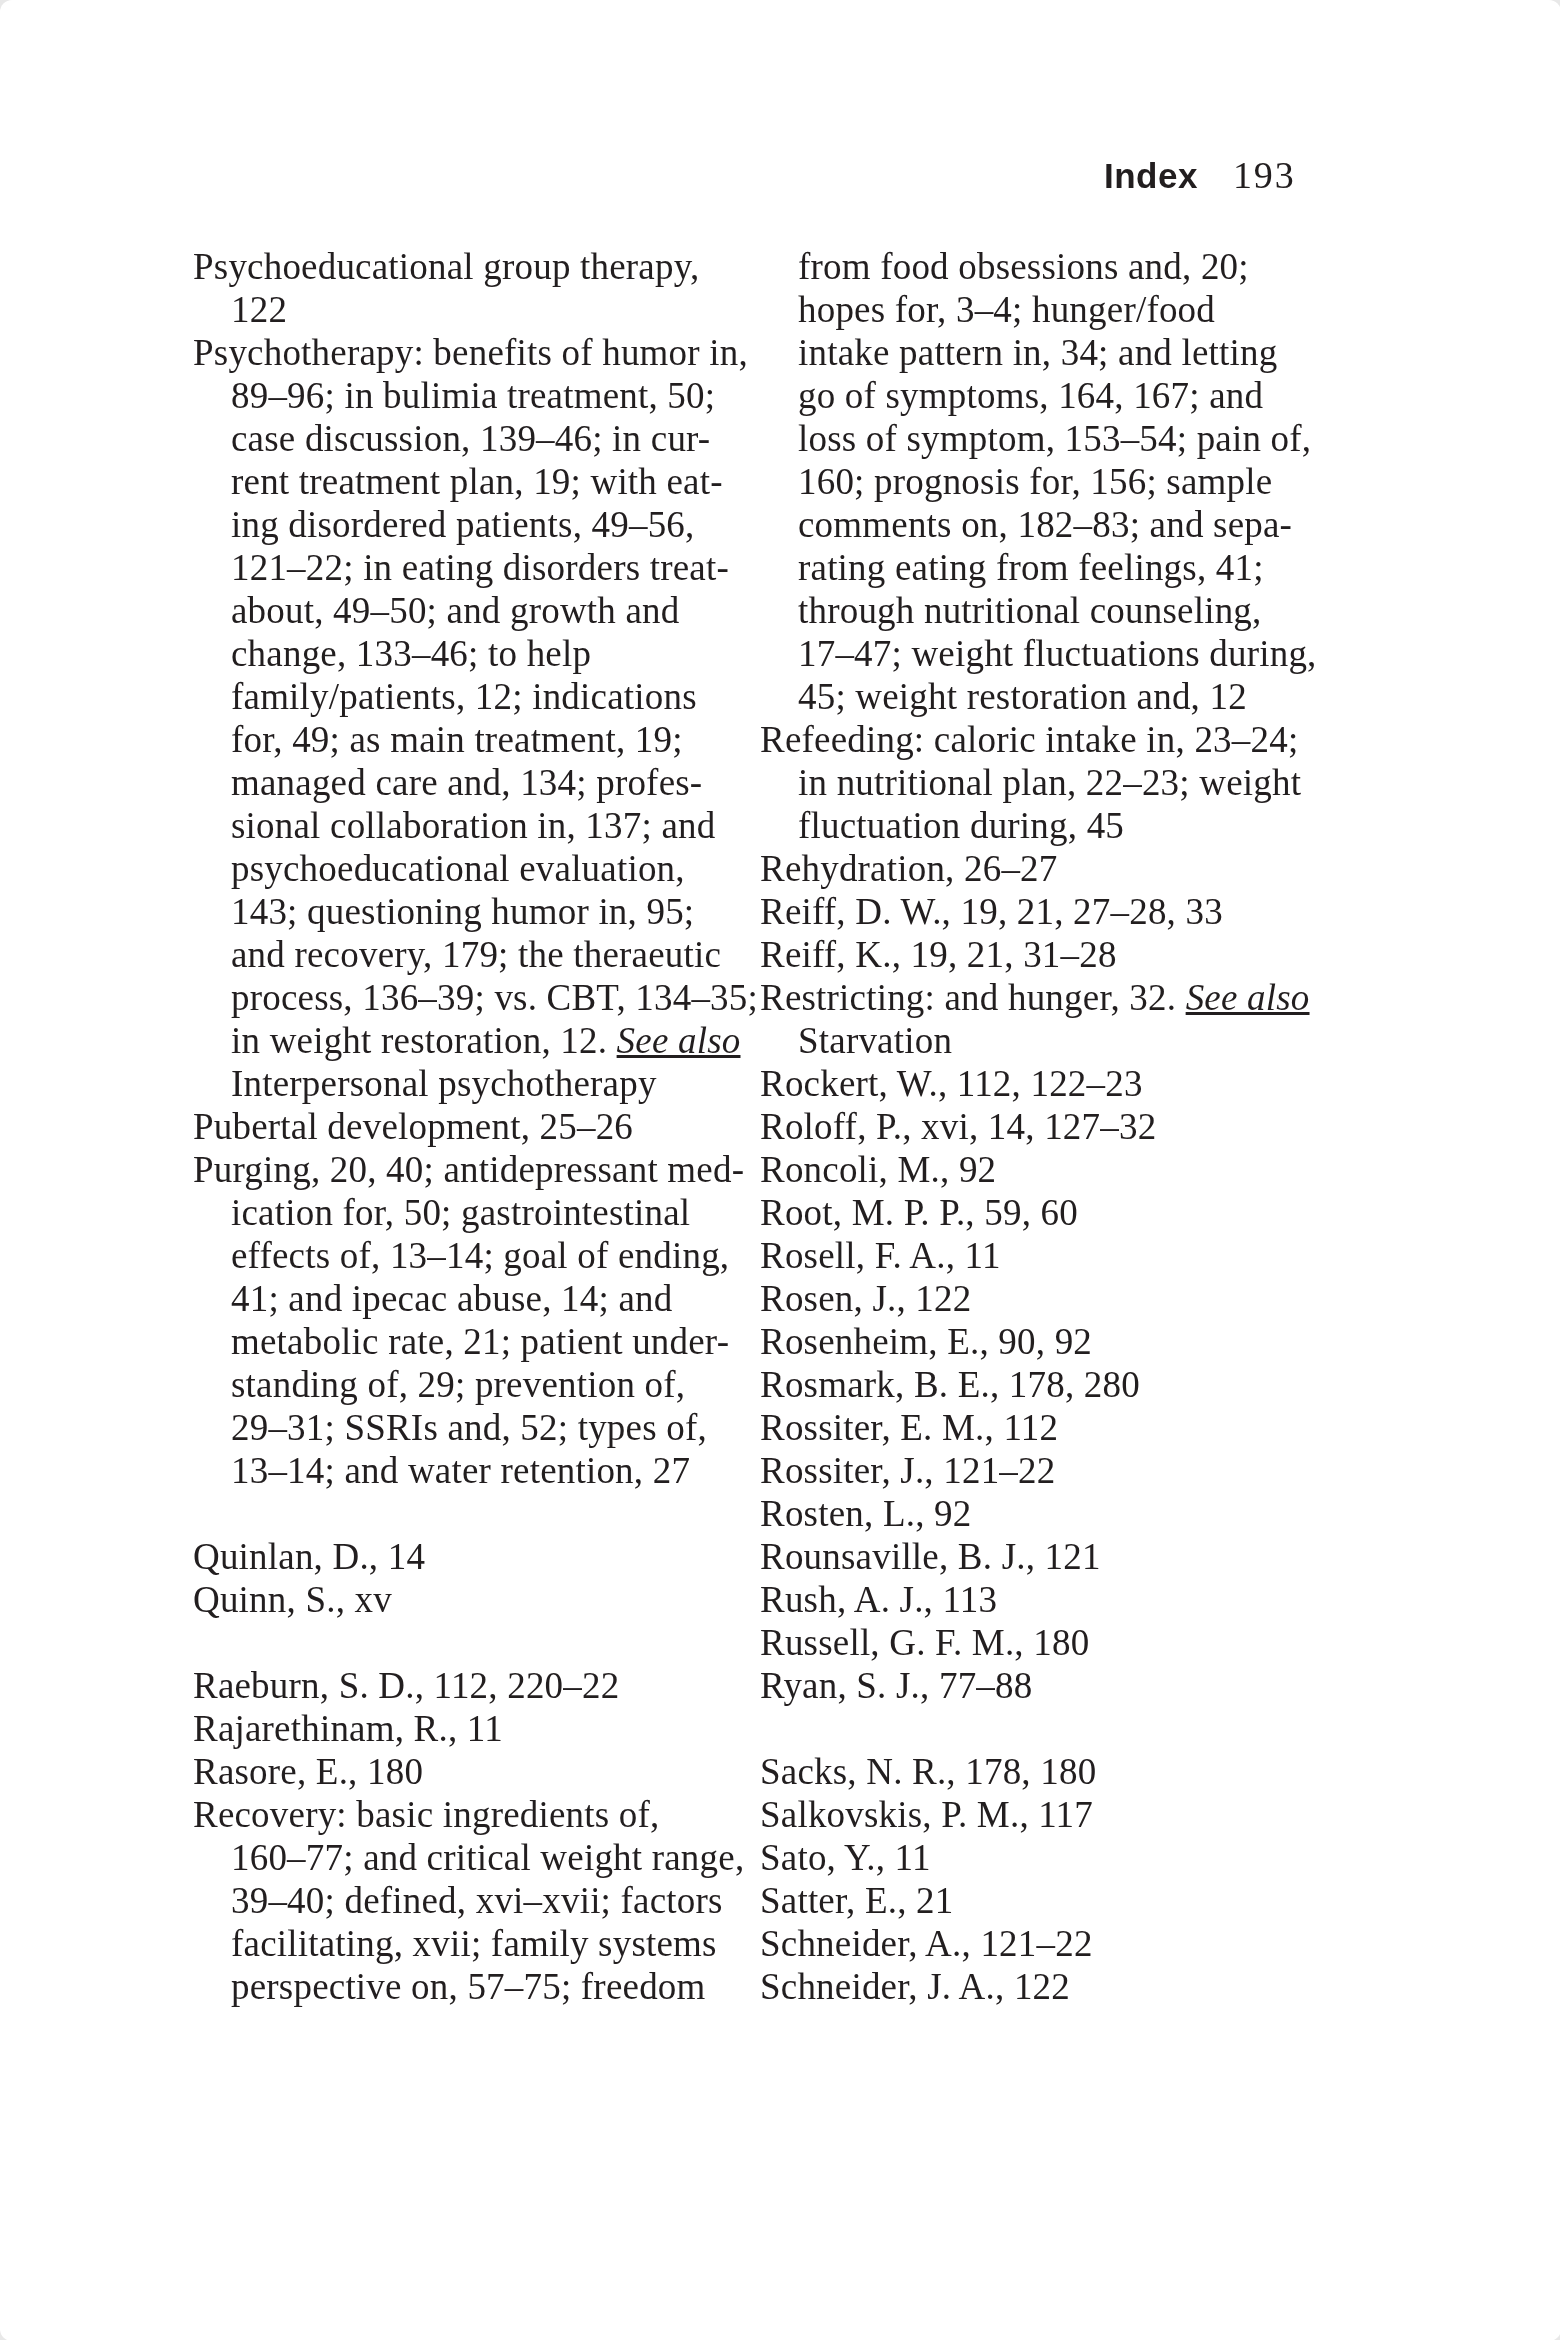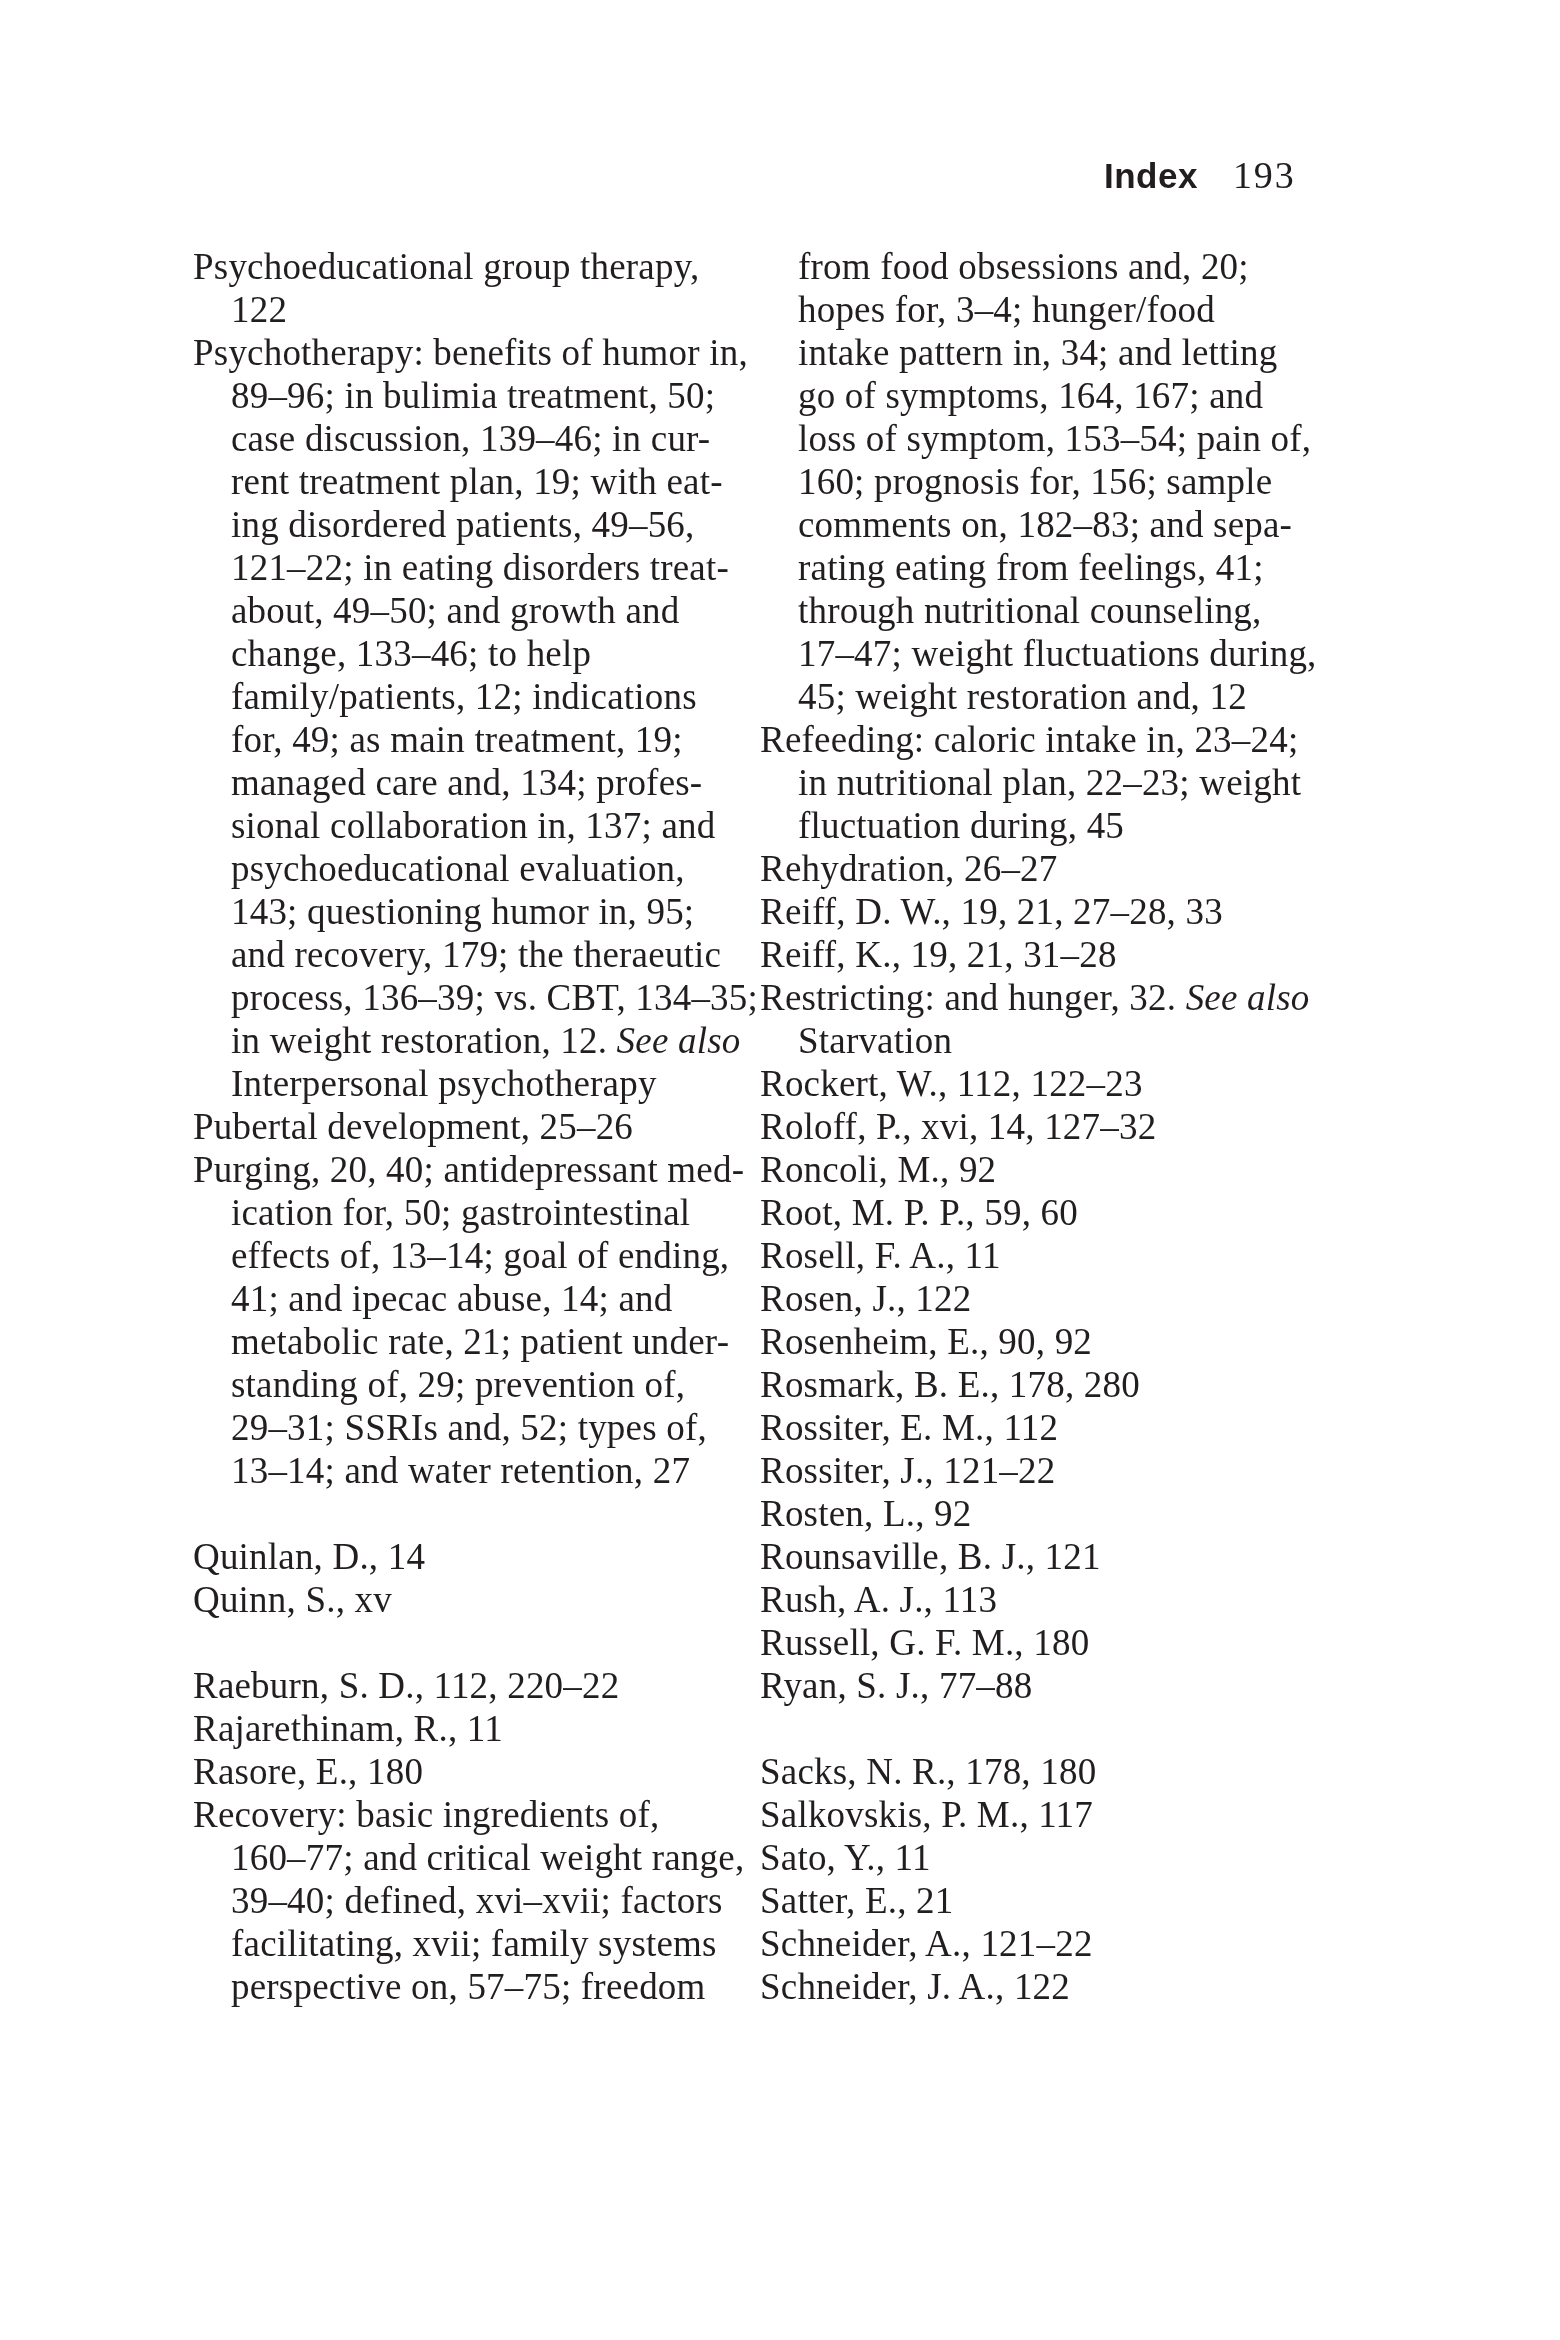--- a/index.html
+++ b/index.html
@@ -4,20 +4,21 @@
 <style>
   html, body { margin: 0; padding: 0; background: #e8e8e8; }
   .page {
     position: relative;
     width: 1561px;
     height: 2341px;
     background: #ffffff;
     font-family: "Liberation Serif", serif;
     color: #221e1f;
     overflow: hidden;
+    border-radius: 12px;
   }
   .running-header {
     position: absolute;
     left: 1104px;
     top: 153px;
     white-space: nowrap;
     display: flex;
     align-items: baseline;
   }
   .head-title {
@@ -36,21 +37,21 @@
     top: 245px;
     font-size: 37px;
     line-height: 43px;
     white-space: nowrap;
     letter-spacing: 0.2px;
   }
   .col-left  { left: 193px; }
   .col-right { left: 760px; }
   .line { height: 43px; }
   .line.indent { padding-left: 38px; }
-  .line em { font-style: italic; }
+  .line em { font-style: italic; text-decoration: underline; }
 </style>
 </head>
 <body>
 
 <div class="page" style="color: rgb(34, 30, 31); background: rgb(255, 255, 255);">
   <div class="running-header">
     <span class="head-title">Index</span>
     <span class="head-pageno">193</span>
   </div>
   <div class="col col-left">

